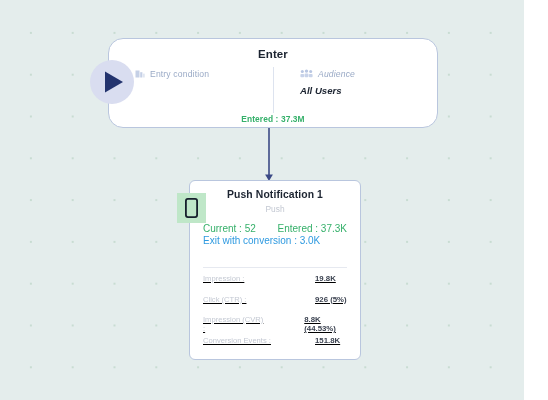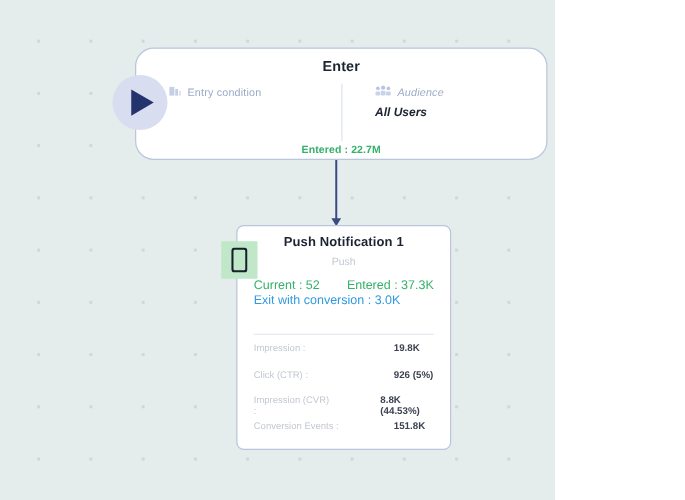--- a/index.html
+++ b/index.html
@@ -10,21 +10,21 @@
   body {
     width: 548px;
     height: 400px;
     overflow: hidden;
     font-family: "Liberation Sans", sans-serif;
     -webkit-font-smoothing: antialiased;
   }
 
   .canvas {
     position: relative;
-    width: 444px;
+    width: 524px;
     height: 400px;
     background-color: #e4edec;
     background-image: radial-gradient(#c8dcd2 1.4px, transparent 1.5px);
     background-size: 41.8px 41.8px;
     background-position: 10px 12px;
     overflow: hidden;
   }
 
   
   .entry-node {
@@ -163,20 +163,21 @@
     margin: 4px 0 0 0;
   }
 
   .metrics {
     margin-top: 6px;
   }
   .metric-row {
     display: flex;
     align-items: baseline;
     height: 20.5px;
+    text-decoration: underline;
   }
   .metric-label {
     width: 72px;
     font-size: 7.6px;
     color: #c3c8d2;
   }
   .metric-value {
     font-size: 7.8px;
     font-weight: bold;
     color: #3b4250;
@@ -232,21 +233,21 @@
               <rect x="8.8" y="5.1" width="3.8" height="3.2" rx="1" fill="#c8d3e9"></rect>
             </svg>
           </span>
           <span class="col-head-label">Audience</span>
         </div>
         <div class="col-body">All Users</div>
       </div>
 
     </div>
 
-    <div class="entered-line">Entered : 22.7M</div>
+    <div class="entered-line">Entered : 37.3M</div>
   </div>
 
   <div class="play-badge">
     <span>
       <svg width="20" height="22" viewBox="0 0 20 22">
         <polygon points="1,0.5 19,11 1,21.5" fill="#23336e"></polygon>
       </svg>
     </span>
   </div>
 

